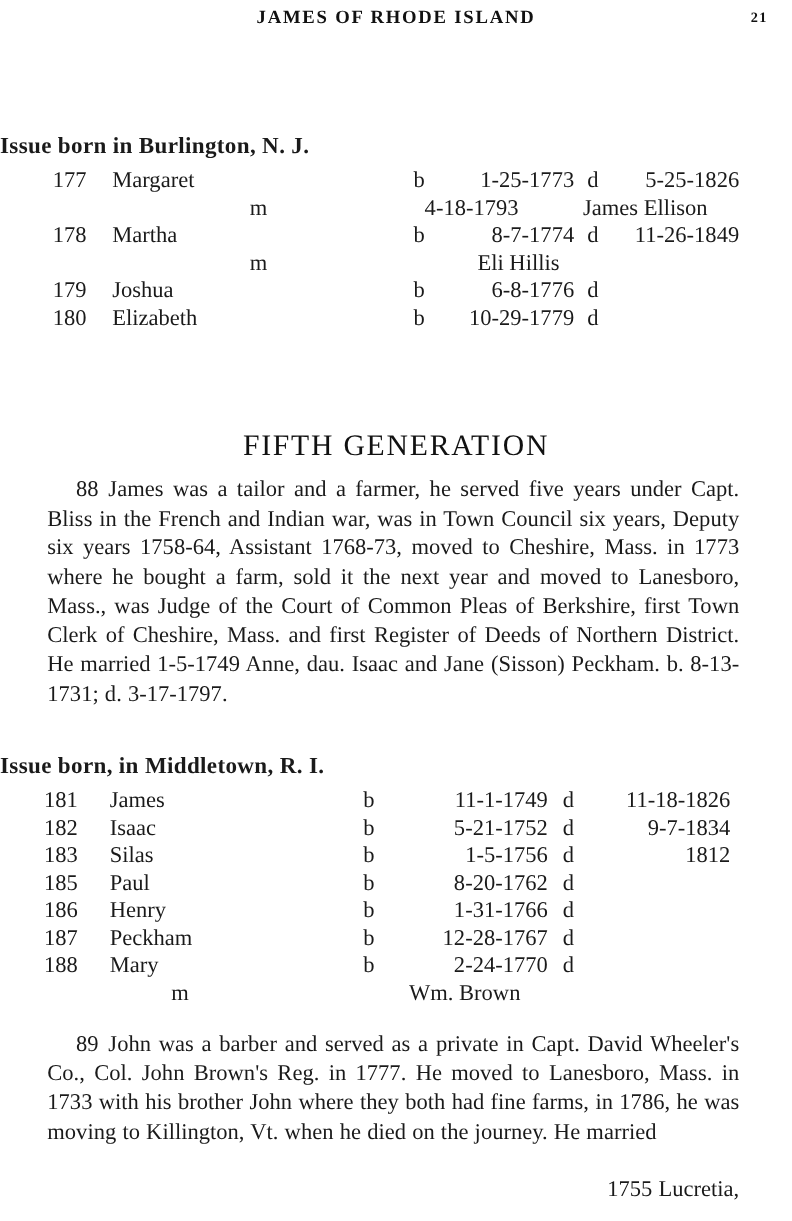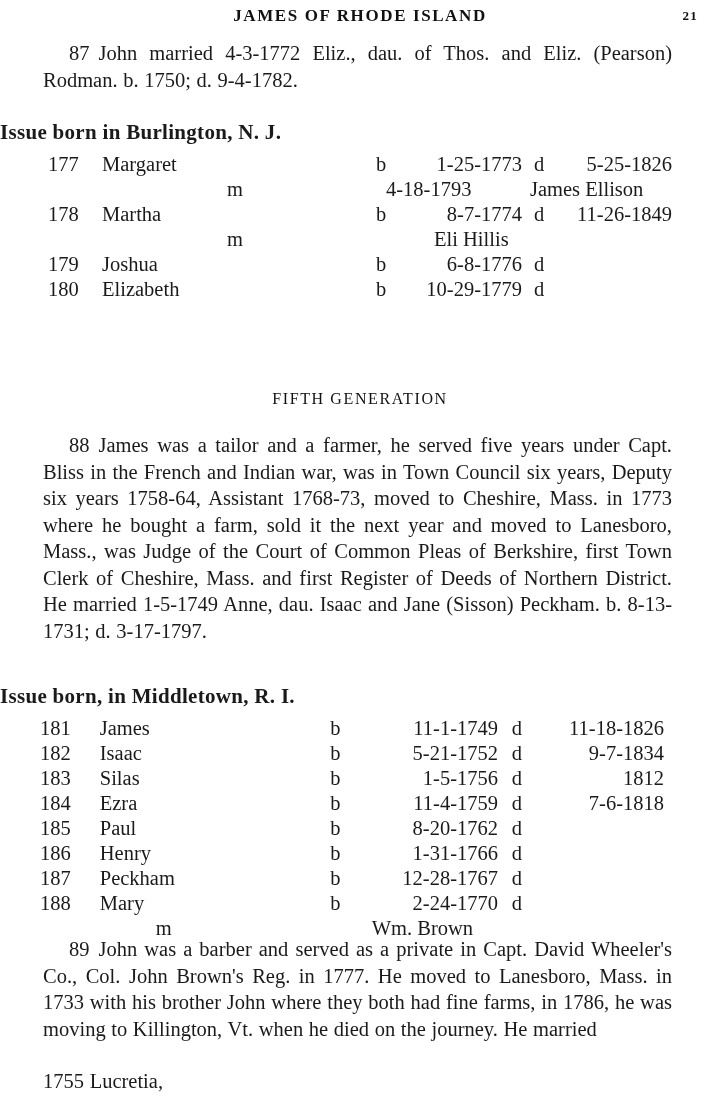--- a/index.html
+++ b/index.html
@@ -32,21 +32,21 @@
   .para .lead{margin-left:26px;}
   .para .num{margin-right:9px;}
 
   
   .center-head{
     position:absolute;left:0;width:720px;text-align:left;
     font-size:21px;letter-spacing:0.3px;font-weight:bold;
   }
   .gen-head{
     position:absolute;left:0;width:720px;text-align:center;
-    font-size:16px;letter-spacing:1.6px;color:#111;
+    font-size:27px;letter-spacing:1.6px;color:#111;
   }
 
   
   .issue{position:absolute;border-collapse:collapse;}
   .issue td{
     font-size:20.5px;line-height:25px;
     padding:0;vertical-align:baseline;white-space:nowrap;
   }
   .c-num{width:54px;text-align:left;padding-left:4px;}
   .c-name{width:auto;text-align:left;padding-right:10px;}
@@ -59,23 +59,20 @@
   tr.mrow td{line-height:25px;}
 </style>
 </head>
 <body>
 
 <div class="page">
 
   <div class="runhead">JAMES OF RHODE ISLAND</div>
   <div class="folio">21</div>
 
-  <div class="para" style="top:40px;">
-    <span class="lead num">87</span><span>John married 4-3-1772 Eliz., dau. of Thos. and Eliz. (Pearson) Rodman.  b.              1750; d. 9-4-1782.</span>
-  </div>
 
   <div class="center-head" style="top:120px;">Issue born in Burlington, N. J.</div>
 
   <table class="issue" style="top:152px;left:48px;width:624px;">
     <tbody>
       <tr>
         <td class="c-num">177</td>
         <td class="c-name">Margaret</td>
         <td class="c-b">b</td>
         <td class="c-bdate" style="width:128px;">1-25-1773</td>
@@ -149,28 +146,20 @@
       </tr>
       <tr>
         <td class="c-num">183</td>
         <td class="c-name">Silas</td>
         <td class="c-b">b</td>
         <td class="c-bdate">1-5-1756</td>
         <td class="c-d">d</td>
         <td class="c-ddate">1812</td>
       </tr>
       <tr>
-        <td class="c-num">184</td>
-        <td class="c-name">Ezra</td>
-        <td class="c-b">b</td>
-        <td class="c-bdate">11-4-1759</td>
-        <td class="c-d">d</td>
-        <td class="c-ddate">7-6-1818</td>
-      </tr>
-      <tr>
         <td class="c-num">185</td>
         <td class="c-name">Paul</td>
         <td class="c-b">b</td>
         <td class="c-bdate">8-20-1762</td>
         <td class="c-d">d</td>
         <td class="c-ddate"></td>
       </tr>
       <tr>
         <td class="c-num">186</td>
         <td class="c-name">Henry</td>
@@ -200,17 +189,17 @@
         <td class="c-mlabel" style="text-align:left;padding-left:56px;">m</td>
         <td class="c-b"></td>
         <td class="spouse" colspan="3" style="text-align:left;padding-left:22px;">Wm. Brown</td>
       </tr>
     </tbody>
   </table>
 
   <div class="para" style="top:936px;">
     <span class="lead num">89</span><span>John was a barber and served as a private in Capt. David Wheeler's Co., Col. John Brown's Reg. in 1777.  He moved to Lanesboro, Mass. in 1733 with his brother John where they both had fine farms, in 1786, he was moving to Killington, Vt. when he died on the journey.  He married</span>
   </div>
-  <div class="para" style="top:1068px;">
+  <div class="para" style="top:1068px;text-align:right;">
     <span>1755 Lucretia,</span>
   </div>
 
 </div>
 
 </body></html>

